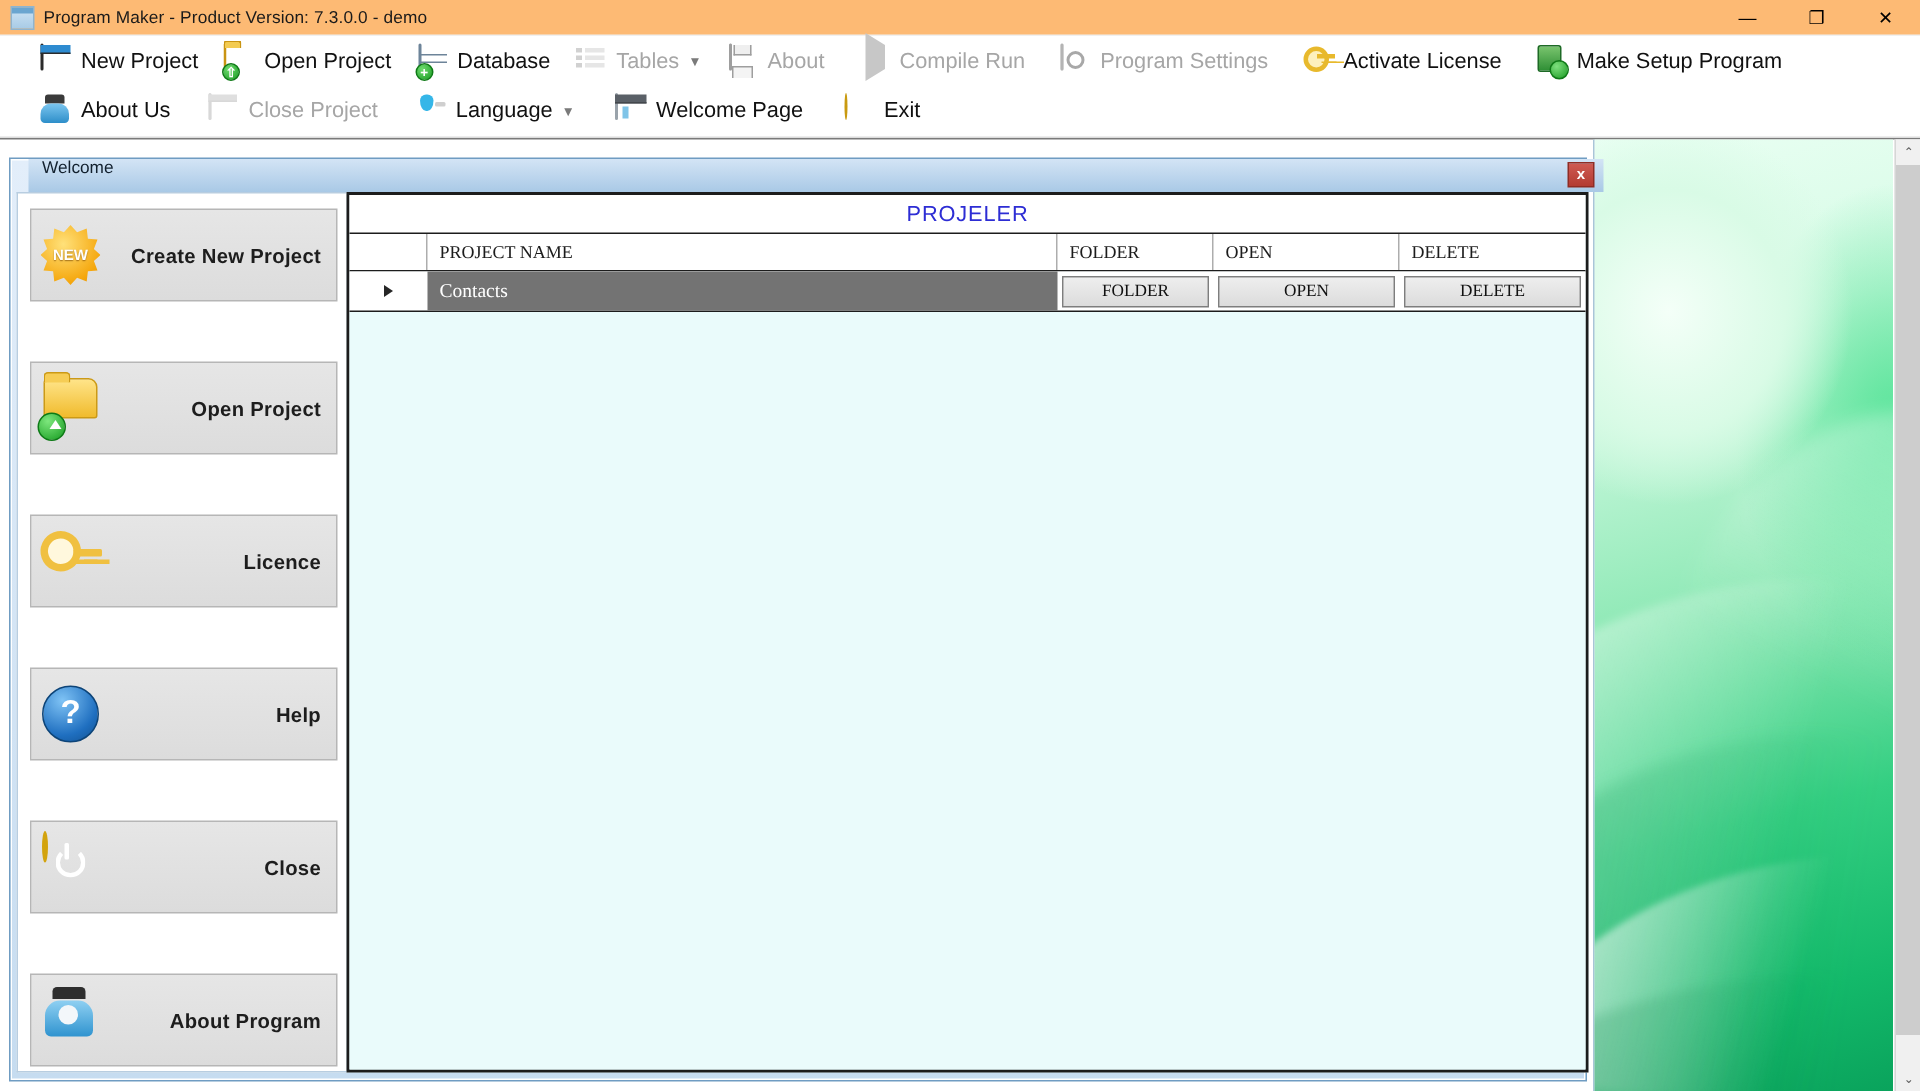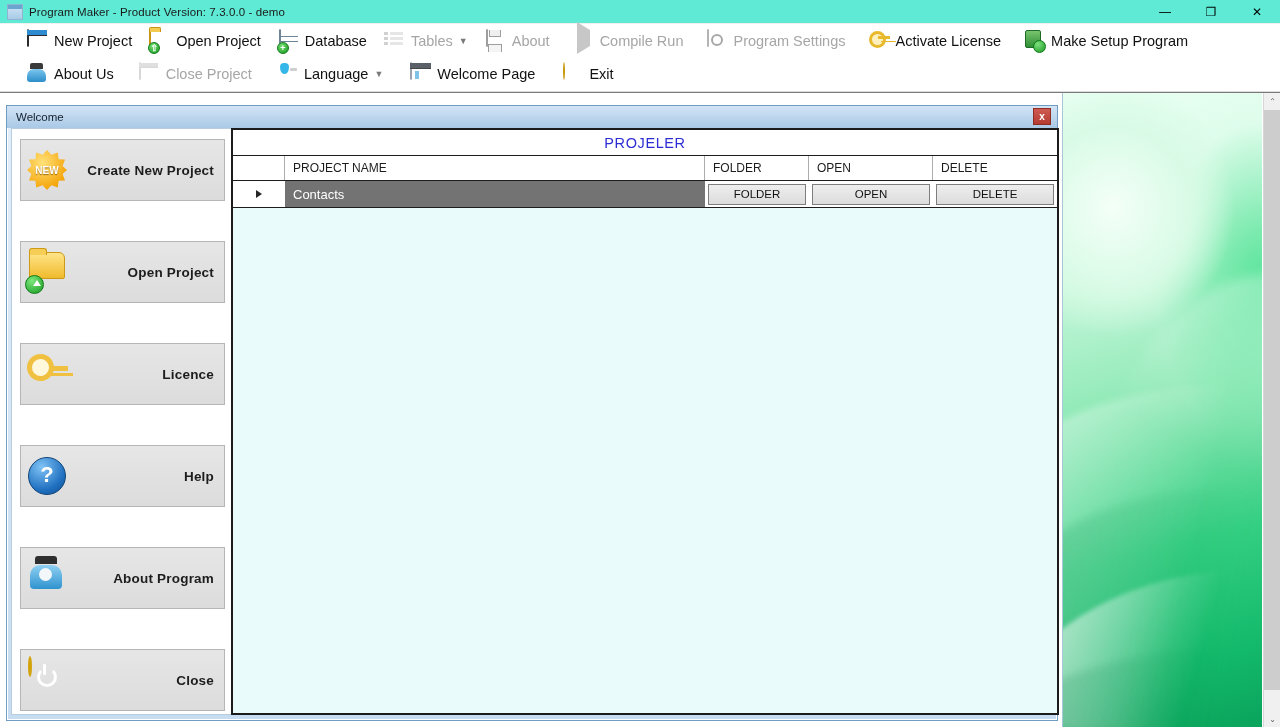--- a/index.html
+++ b/index.html
@@ -7,21 +7,21 @@
     margin: 0; padding: 0;
     width: 1280px; height: 727px;
     overflow: hidden;
     font-family: "Liberation Sans", sans-serif;
     background: #ffffff;
   }
 
   
   #app-titlebar {
     position: absolute; left: 0; top: 0; width: 1280px; height: 24px;
-    background: #5eead4;
+    background: #fdba74;
     display: flex; align-items: center;
     border-bottom: 1px solid #f0f0f0;
   }
   #app-titlebar .title-icon {
     width: 16px; height: 16px; margin-left: 7px; margin-right: 6px;
     background: linear-gradient(#cfe4f5, #a8cbe6);
     border: 1px solid #8fb4cf;
     position: relative;
   }
   #app-titlebar .title-icon::before {
@@ -280,22 +280,23 @@
   
   #welcome-window {
     position: absolute; left: 6px; top: 12px; width: 1052px; height: 616px;
     border: 1px solid #6f9cc2;
     background: linear-gradient(#e3eefa, #c6dcf0);
     box-shadow: 0 0 0 1px #ffffff inset;
   }
   #welcome-titlebar {
     height: 22px; width: 100%;
     background: linear-gradient(#d3e4f5, #a9c9e6);
-    display: flex; align-items: center;
+    display: flex; align-items: flex-start;
     position: relative;
+    margin-left: 12px;
   }
   #welcome-title-text {
     font-size: 11.5px; color: #12202e; margin-left: 9px;
   }
   #welcome-close {
     position: absolute; right: 6px; top: 2px;
     width: 18px; height: 17px;
     background: linear-gradient(#cf5a52, #b33b32);
     border: 1px solid #8f2c24;
     color: #ffffff; font-size: 10px; font-weight: bold;
@@ -420,21 +421,21 @@
     background: #eafbfb;
     border: 2px solid #1c1c1c;
     display: flex; flex-direction: column;
   }
   #projects-title {
     height: 26px; background: #ffffff;
     display: flex; align-items: center; justify-content: center;
     font-size: 14.5px; color: #2d2dd4; letter-spacing: .6px;
     border-bottom: 1px solid #1c1c1c;
   }
-  #projects-grid { width: 100%; }
+  #projects-grid { width: 100%; font-family: Liberation Serif, serif; }
   .grid-header {
     display: flex; height: 25px;
     background: #ffffff;
     border-bottom: 1px solid #1c1c1c;
     font-size: 12px; color: #1c1c1c;
   }
   .grid-header .cell { display:flex; align-items:center; padding-left: 8px; border-right: 1px solid #adadad; }
   .grid-row {
     display: flex; height: 27px;
     border-bottom: 1px solid #1c1c1c;
@@ -605,30 +606,30 @@
           <span class="sb-ico">
             <span class="art-help">
                 <span>?</span>
               </span>
           </span>
           <span class="sb-label">Help</span>
         </div>
 
         <div class="side-btn">
           <span class="sb-ico">
+            <span class="art-power"></span>
+          </span>
+          <span class="sb-label">Close</span>
+        </div>
+
+        <div class="side-btn">
+          <span class="sb-ico">
             <span class="art-people"><i></i></span>
           </span>
           <span class="sb-label">About Program</span>
-        </div>
-
-        <div class="side-btn">
-          <span class="sb-ico">
-            <span class="art-power"></span>
-          </span>
-          <span class="sb-label">Close</span>
         </div>
 
       </div>
 
       <div id="projects-pane">
 
         <div id="projects-title">PROJELER</div>
 
         <div id="projects-grid">
 

